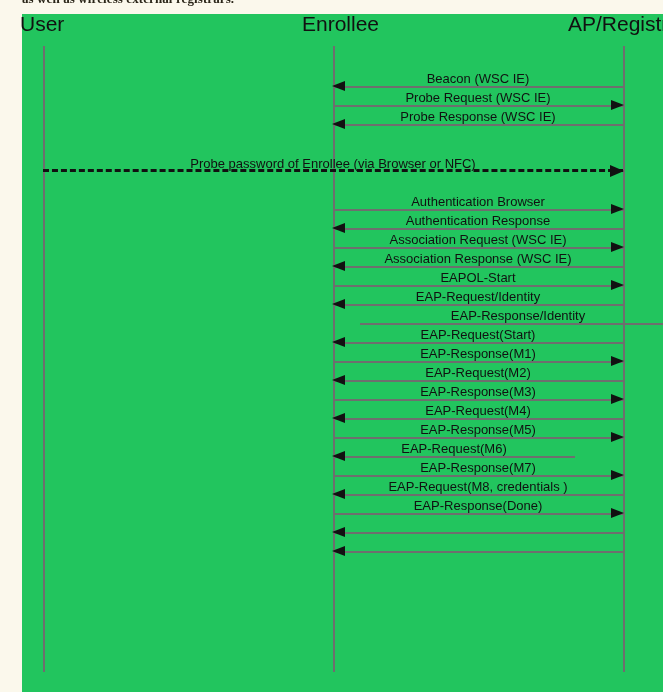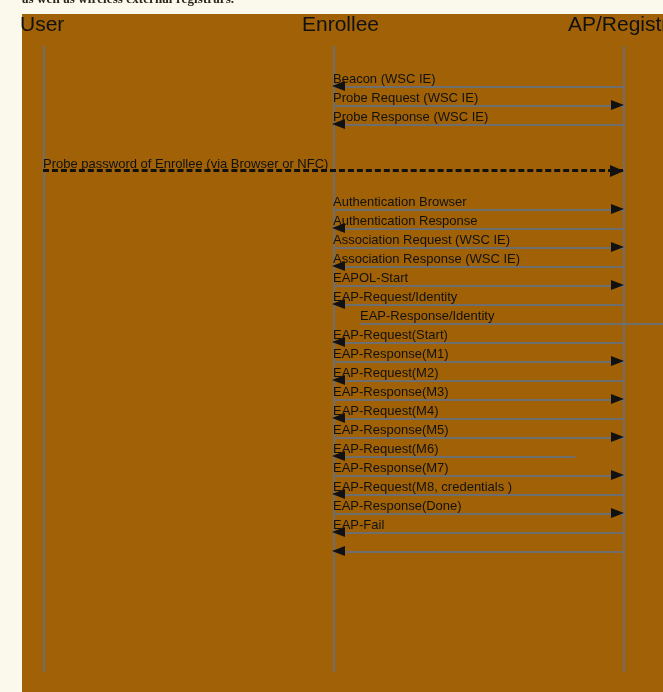--- a/index.html
+++ b/index.html
@@ -4,21 +4,21 @@
 <style>
   html, body {
     margin: 0;
     padding: 0;
     background: #ffffff;
   }
   #page {
     position: relative;
     width: 663px;
     height: 692px;
-    background: #a16207;
+    background: #22c55e;
     overflow: hidden;
     font-family: "Liberation Sans", sans-serif;
   }
   
   .page-margin {
     position: absolute;
     left: 0; top: 0;
     width: 22px; height: 692px;
     background: #fbf8ec;
   }
@@ -85,21 +85,21 @@
     background: none;
     border-top: 3px dashed #111111;
     height: 0;
     bottom: 1px;
   }
   .msg .label {
     position: absolute;
     left: 0;
     right: 0;
     bottom: 2px;
-    text-align: left;
+    text-align: center;
     font-family: "Liberation Sans", sans-serif;
     font-size: 13px;
     color: #111111;
     white-space: nowrap;
     line-height: 15px;
   }
   
   .arrow-head {
     position: absolute;
     bottom: -3px;
@@ -240,21 +240,20 @@
         <div class="label">EAP-Request(M8, credentials )</div>
         <div class="line"></div>
         <div class="arrow-head arrow-left"></div>
       </div>
       <div class="msg" style="left: 333px; width: 290px; top: 496px;">
         <div class="label">EAP-Response(Done)</div>
         <div class="line"></div>
         <div class="arrow-head arrow-right"></div>
       </div>
       <div class="msg" style="left: 333px; width: 290px; top: 515px;">
-        <div class="label">EAP-Fail</div>
         <div class="line"></div>
         <div class="arrow-head arrow-left"></div>
       </div>
       <div class="msg" style="left: 333px; width: 290px; top: 534px;">
         <div class="line"></div>
         <div class="arrow-head arrow-left"></div>
       </div>
     </div>
 
 </div>

